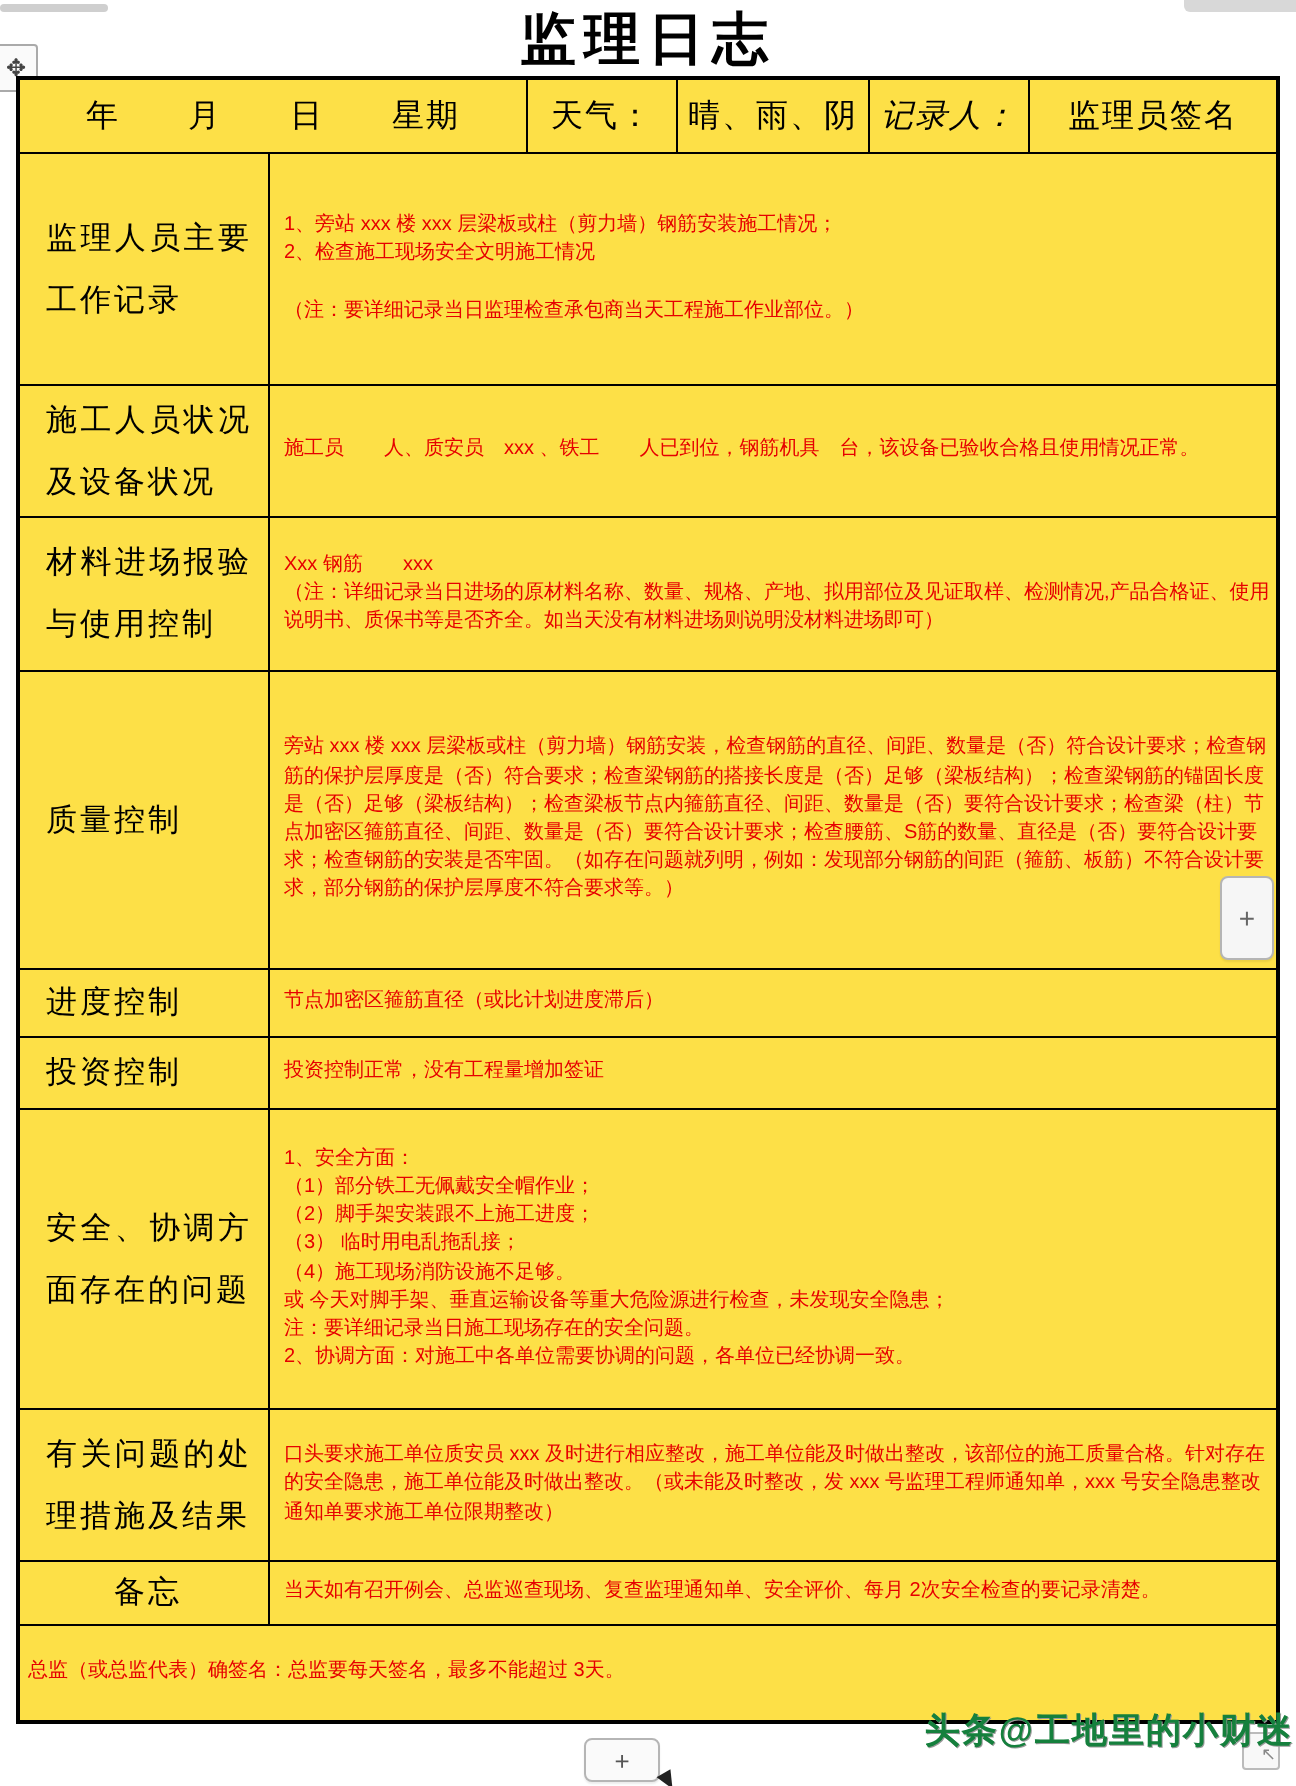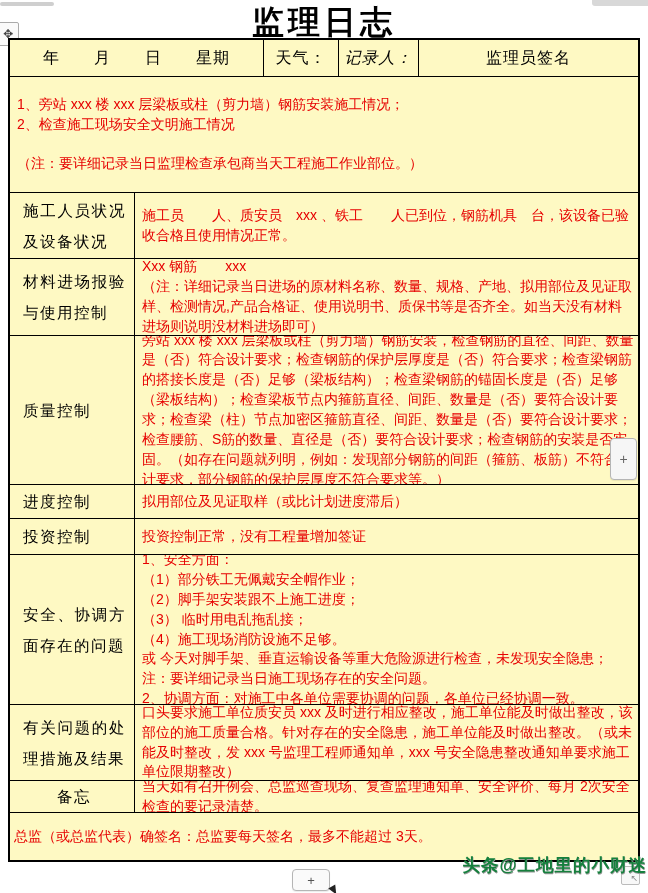--- a/index.html
+++ b/index.html
@@ -3,33 +3,33 @@
 <meta charset="utf-8">
 <style>
   html,body{margin:0;padding:0;}
   body{
     width:648px;height:893px;position:relative;background:#fff;overflow:hidden;
     font-family:"Liberation Sans","DejaVu Sans",sans-serif;color:#000;
   }
   .page-title{
     position:absolute;top:1px;left:0;right:0;text-align:center;
     font-family:"Liberation Serif","DejaVu Serif",serif;
-    font-size:32px;font-weight:bold;letter-spacing:4px;
+    font-size:28px;font-weight:bold;letter-spacing:4px;
   }
   .top-bar-left{position:absolute;left:0;top:2px;width:54px;height:4px;background:#cfcfcf;border-radius:2px;}
   .top-bar-right{position:absolute;right:0;top:0;width:56px;height:6px;background:#d8d8d8;border-radius:0 0 0 3px;}
   .move-handle{
     position:absolute;left:-3px;top:22px;width:20px;height:22px;
     border:1px solid #aaa;background:#fafafa;border-radius:2px;
     display:flex;align-items:center;justify-content:center;
     font-size:12px;color:#444;
   }
   .doc-table{
     position:absolute;left:8px;top:38px;width:632px;box-sizing:border-box;
-    border:2px solid #000;background:#fef9c3;
+    border:2px solid #000;background:#fde047;
   }
   .hrow{display:flex;height:36px;}
   .hcell{
     border-right:1.5px solid #000;box-sizing:border-box;
     display:flex;align-items:center;justify-content:center;
     font-size:16px;letter-spacing:1px;overflow:hidden;
   }
   .hc0{width:254px;flex:0 0 254px;}
   .hc1{width:75px;flex:0 0 75px;}
   .hc2{width:96px;flex:0 0 96px;}
@@ -41,21 +41,21 @@
     display:flex;align-items:center;
     padding:3px 8px 3px 13px;font-size:15.5px;letter-spacing:1.5px;line-height:2.0;
     text-align:justify;overflow:hidden;
   }
   .label-cell.center{justify-content:center;text-align:center;padding-left:12px;}
   .content-cell{
     flex:1;box-sizing:border-box;display:flex;align-items:center;
     padding:2px 3px 2px 7px;overflow:hidden;
   }
   .red-text{
-    color:#e60000;font-size:14px;line-height:1.42;white-space:pre-line;
+    color:#e60000;font-size:10px;line-height:1.42;white-space:pre-line;
   }
   .h0{height:116px}.h1{height:66px}.h2{height:77px}.h3{height:149px}
   .h4{height:34px}.h5{height:36px}.h6{height:150px}.h7{height:76px}.h8{height:32px}
   .frow{
     border-top:1.5px solid #000;height:48px;display:flex;align-items:center;
     padding-left:4px;box-sizing:border-box;overflow:hidden;
   }
   .side-plus-btn{
     position:absolute;left:610px;top:438px;width:25px;height:40px;
     border:1px solid #b5b5b5;background:#f6f6f6;border-radius:4px;
@@ -95,25 +95,27 @@
   <span>✥</span>
 </div>
 
 <div class="page-title">监理日志</div>
 
 <div class="doc-table">
 
   <div class="hrow">
     <div class="hcell hc0">年　　月　　日　　星期</div>
     <div class="hcell hc1">天气：</div>
+    <div class="hcell hc2">晴、雨、阴</div>
     <div class="hcell hc3">记录人：</div>
     <div class="hcell hc4">监理员签名</div>
   </div>
 
   <div class="trow h0">
+    <div class="label-cell">监理人员主要工作记录</div>
     <div class="content-cell">
       <span class="red-text">1、旁站 xxx 楼 xxx 层梁板或柱（剪力墙）钢筋安装施工情况；
 2、检查施工现场安全文明施工情况
 
 （注：要详细记录当日监理检查承包商当天工程施工作业部位。）</span>
     </div>
   </div>
 
   <div class="trow h1">
     <div class="label-cell">施工人员状况及设备状况</div>
@@ -133,21 +135,21 @@
   <div class="trow h3">
     <div class="label-cell">质量控制</div>
     <div class="content-cell">
       <span class="red-text">旁站 xxx 楼 xxx 层梁板或柱（剪力墙）钢筋安装，检查钢筋的直径、间距、数量是（否）符合设计要求；检查钢筋的保护层厚度是（否）符合要求；检查梁钢筋的搭接长度是（否）足够（梁板结构）；检查梁钢筋的锚固长度是（否）足够（梁板结构）；检查梁板节点内箍筋直径、间距、数量是（否）要符合设计要求；检查梁（柱）节点加密区箍筋直径、间距、数量是（否）要符合设计要求；检查腰筋、S筋的数量、直径是（否）要符合设计要求；检查钢筋的安装是否牢固。（如存在问题就列明，例如：发现部分钢筋的间距（箍筋、板筋）不符合设计要求，部分钢筋的保护层厚度不符合要求等。）</span>
     </div>
   </div>
 
   <div class="trow h4">
     <div class="label-cell">进度控制</div>
     <div class="content-cell">
-      <span class="red-text">拟用部位及见证取样（或比计划进度滞后）</span>
+      <span class="red-text">节点加密区箍筋直径（或比计划进度滞后）</span>
     </div>
   </div>
 
   <div class="trow h5">
     <div class="label-cell">投资控制</div>
     <div class="content-cell">
       <span class="red-text">投资控制正常，没有工程量增加签证</span>
     </div>
   </div>
 

